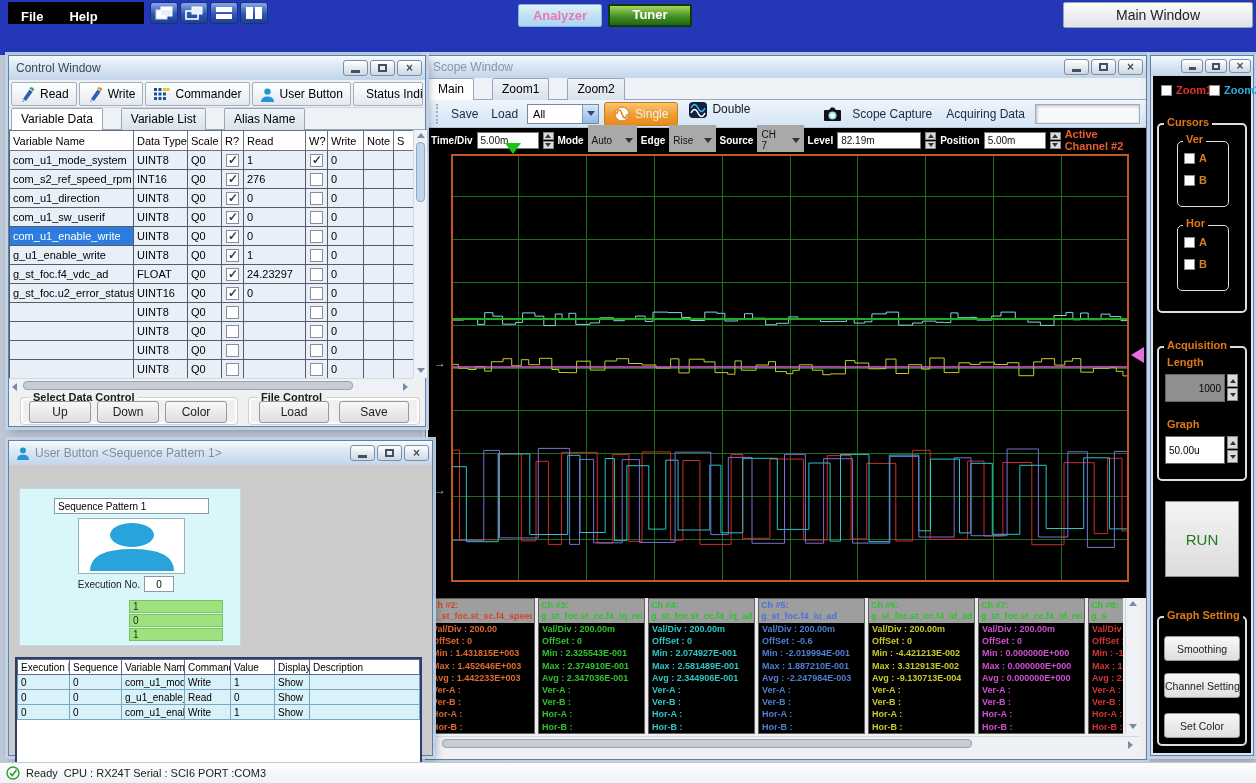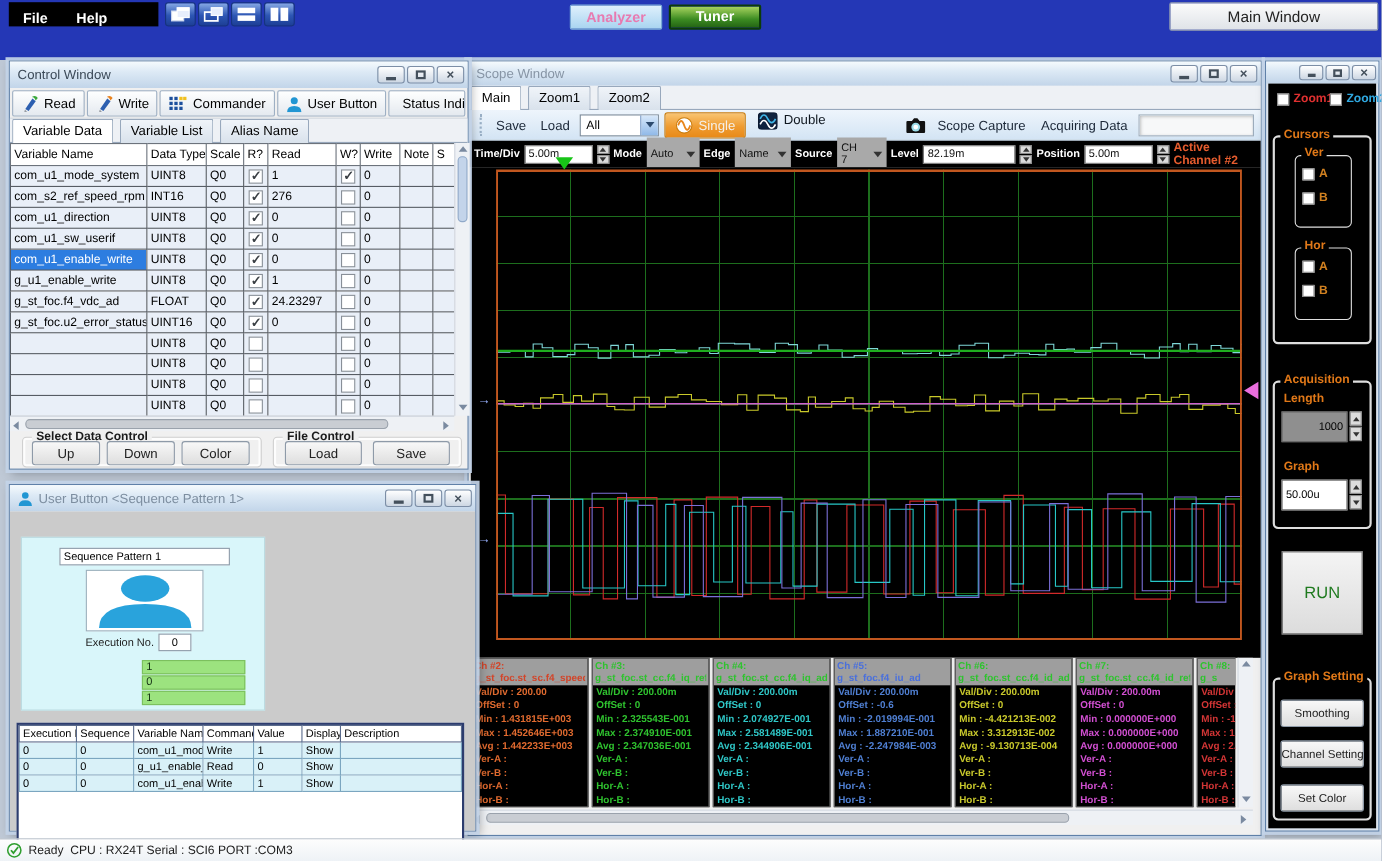--- a/index.html
+++ b/index.html
@@ -32,21 +32,21 @@
   .g-min{width:9px;height:3px;background:#44505c;margin-top:6px}
   .g-max{width:9px;height:8px;border:2px solid #44505c}
   .g-cls{font-size:12px;font-weight:bold;line-height:10px}
   .pbtn{background:linear-gradient(#f8f8f8,#dedede);border:1px solid #8e9aa8;border-radius:3px;
       font-size:12px;color:#222;font-family:"Liberation Sans",sans-serif}
   
   #ctl-toolbar{height:28px;display:flex;gap:2px;padding:2px 2px;border-bottom:1px solid #cfd6de}
   .tool-btn{height:24px;display:flex;align-items:center;gap:5px;padding:0 7px;white-space:nowrap;overflow:hidden;
       background:linear-gradient(#feffff,#e4e9ef);border:1px solid #9eb0c4;border-radius:2px;font-size:12px}
   .ctabs{display:flex;height:22px;padding-left:2px;border-bottom:1px solid #98a8bc;background:#eef1f5}
-  .tab{padding:3px 9px 0 9px;font-size:12px;border:1px solid #98a8bc;border-bottom:none;margin-right:6px;
+  .tab{padding:3px 9px 0 9px;font-size:12px;border:1px solid #98a8bc;border-bottom:none;margin-right:18px;
       background:linear-gradient(#f0f4f9,#d9e2ec);border-radius:2px 2px 0 0;height:22px}
   .tab.active{background:#fff;font-weight:normal}
   #ctl-table-wrap{position:absolute;left:0;top:74px;width:404px;height:248px;background:#fff;overflow:hidden}
   #ctl-table{border-collapse:collapse;table-layout:fixed;width:404px;font-size:11px}
   #ctl-table th{border:1px solid #6c737c;background:#fff;font-weight:normal;text-align:left;
       padding:2px 3px;height:20px;overflow:hidden;white-space:nowrap}
   #ctl-table td{border:1px solid #565c64;background:#e9eff8;padding:1px 3px;height:19px;
       overflow:hidden;white-space:nowrap}
   #ctl-table td.c-chk{text-align:center;padding:1px 0}
   #ctl-table td.sel{background:#2d7de0;color:#fff}
@@ -238,21 +238,21 @@
             <span class="tri-dn"></span>
           </div>
         </span>
       <span class="slbl">Mode</span>
       <span class="sdd" style="width:62px">
           <span>Auto</span>
           <span class="caret" style="margin-left:auto"></span>
         </span>
       <span class="slbl">Edge</span>
       <span class="sdd" style="width:58px">
-          <span>Name</span>
+          <span>Rise</span>
           <span class="caret" style="margin-left:auto"></span>
         </span>
       <span class="slbl">Source</span>
       <span class="sdd" style="width:58px">
           <span>CH 7</span>
           <span class="caret" style="margin-left:auto"></span>
         </span>
       <span class="slbl">Level</span>
       <input class="sinput" style="width: 84px;" value="82.19m">
       <span class="spin">

